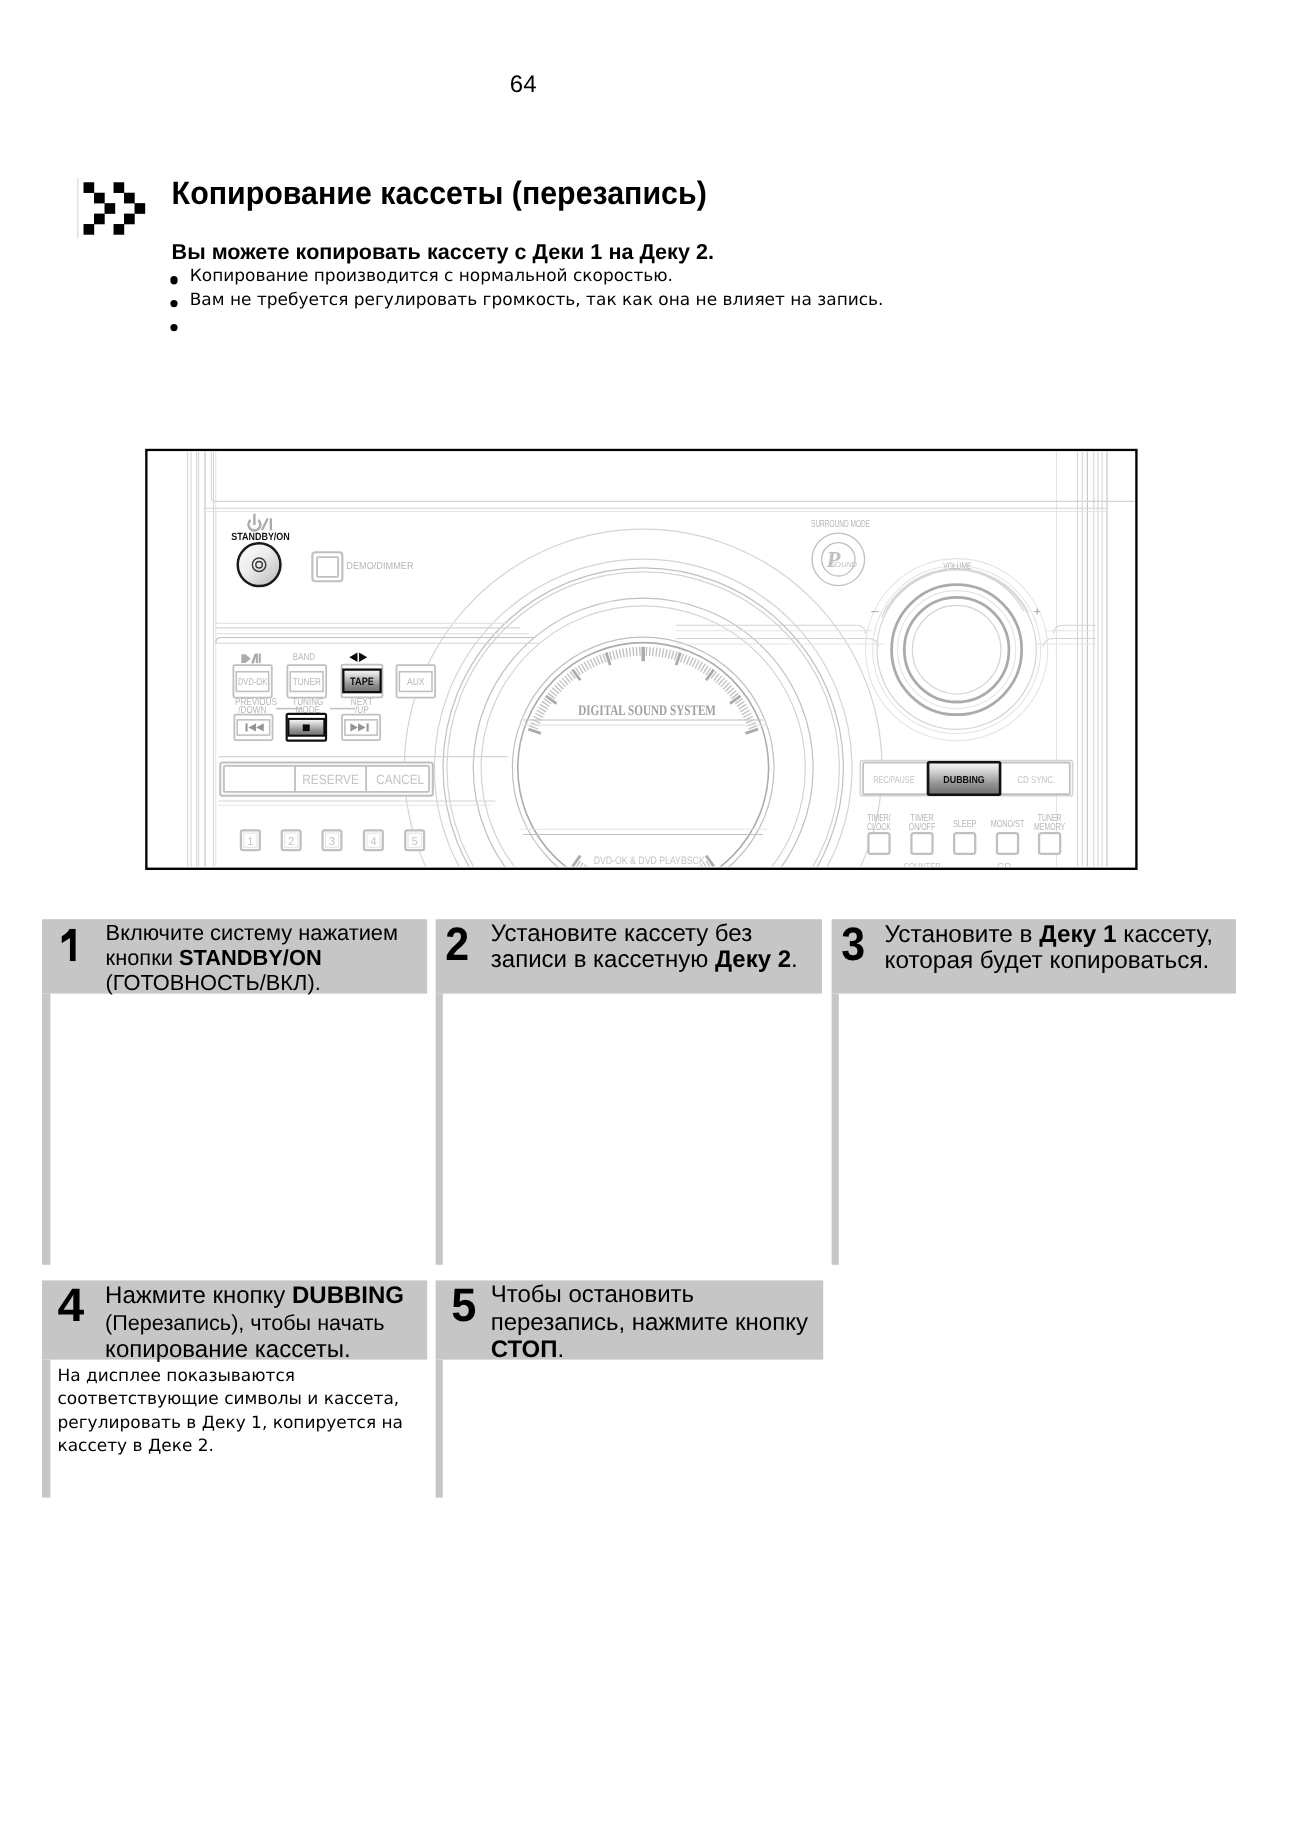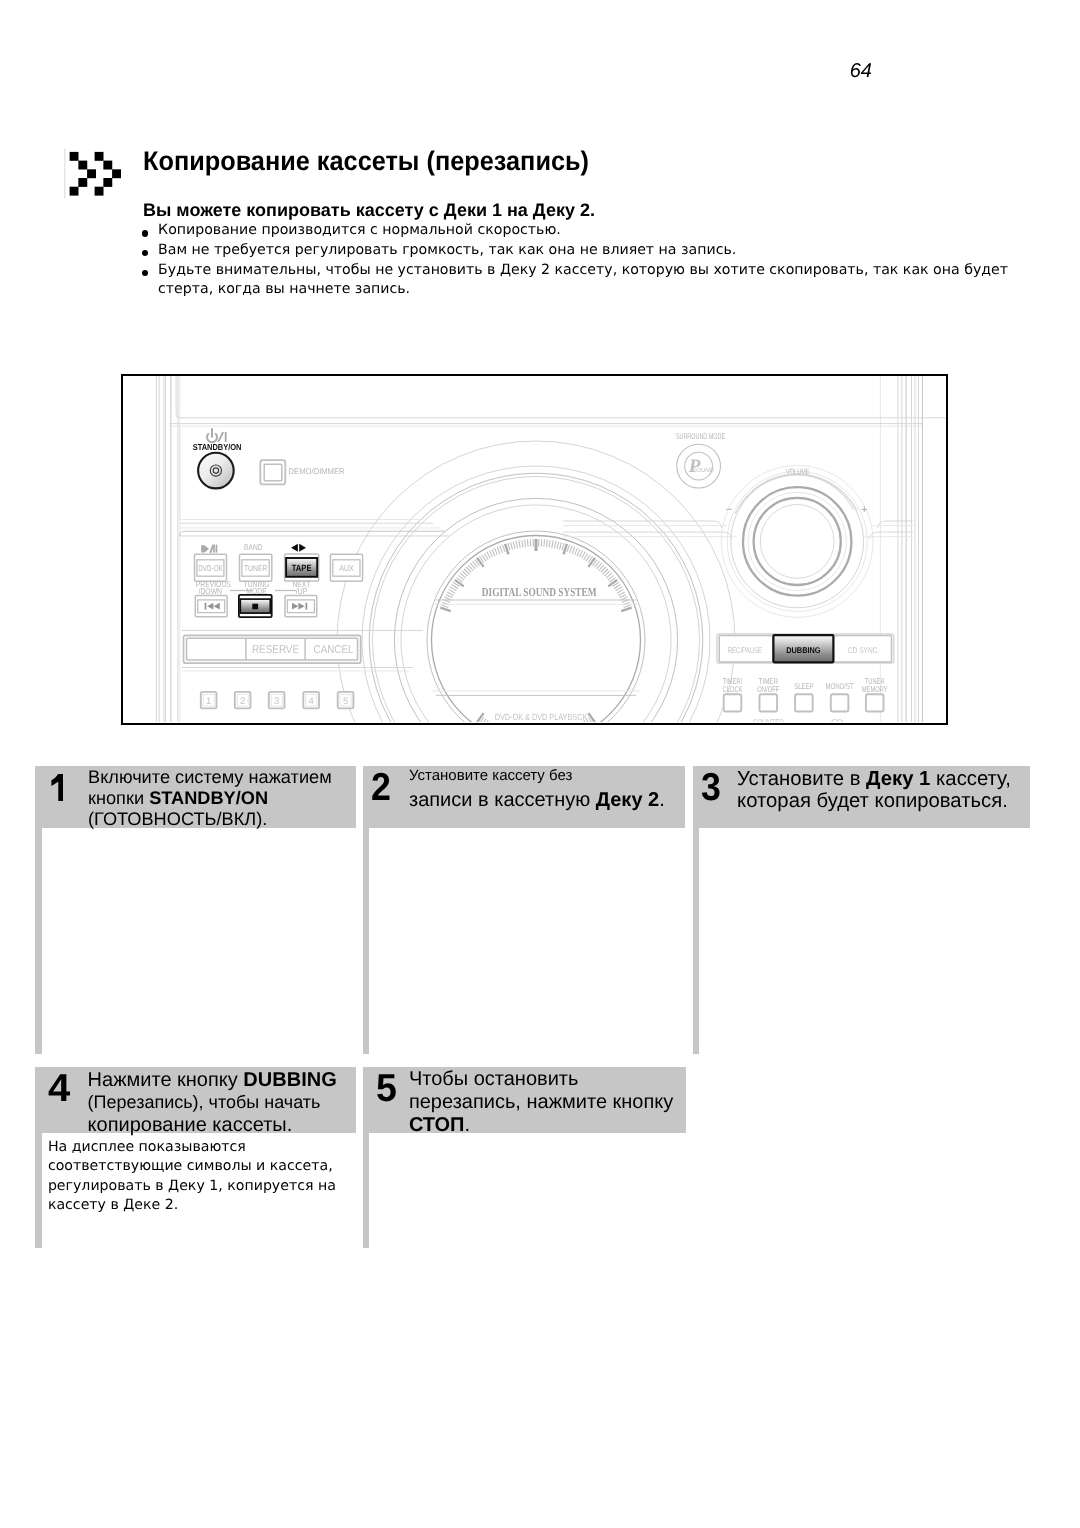--- a/index.html
+++ b/index.html
@@ -2,21 +2,21 @@
 <html><head>
 <meta charset="utf-8">
 <title>64 — Копирование кассеты</title>
 <style>
   html,body{margin:0;padding:0;background:#ffffff;}
   *{-webkit-font-smoothing:antialiased;text-rendering:geometricPrecision;}
   body{width:1080px;height:1528px;position:relative;overflow:hidden;
        font-family:"Liberation Sans", sans-serif;color:#000;}
   .abs{position:absolute;}
 
-  #page-num{top:60px;left:0;width:872px;text-align:right;font-size:20px;font-style:italic;}
+  #page-num{top:60px;left:0;width:872px;text-align:center;font-size:20px;}
 
   #title-icon{left:59px;top:145px;width:66px;height:58px;}
   #title{left:143px;top:145.5px;font-size:27px;font-weight:bold;white-space:nowrap;transform:scaleX(0.937);transform-origin:left top;}
   #subhead{left:143px;top:200px;font-size:18px;font-weight:bold;white-space:nowrap;}
 
   #bullets{left:142px;top:221px;width:900px;font-family:"DejaVu Sans",sans-serif;
            font-size:14.15px;line-height:19.75px;}
   .li{position:relative;padding-left:16.1px;}
   .li .bull{position:absolute;left:0.2px;top:9.4px;width:6.2px;height:6.2px;border-radius:50%;background:#000;font-size:0;}
 
@@ -51,21 +51,21 @@
       <rect x="10.60" y="41.70" width="8.9" height="8.9"></rect>
       <rect x="35.60" y="41.70" width="8.9" height="8.9"></rect>
     </g>
   </svg>
 </div>
 <div class="abs" id="title">Копирование кассеты (перезапись)</div>
 <div class="abs" id="subhead">Вы можете копировать кассету с Деки 1 на Деку 2.</div>
 <div class="abs" id="bullets">
   <div class="li"><span class="bull"></span><span>Копирование производится с нормальной скоростью.</span></div>
   <div class="li"><span class="bull"></span><span>Вам не требуется регулировать громкость, так как она не влияет на запись.</span></div>
-  <div class="li"><span class="bull"></span><span>Будьте внимательны, чтобы не установить в Деку 2 кассету, которую вы хотите скопировать, так как она будет стерта, когда вы начнете запись.</span></div>
+  <div class="li"><span class="bull"></span></div>
 </div>
 <div class="abs" id="device">
 <svg width="822.6" height="346.6" viewBox="-2.2 -2.2 822.6 346.6" xmlns="http://www.w3.org/2000/svg">
 <defs>
 <linearGradient id="darkG" x1="0" y1="0" x2="0" y2="1">
           <stop offset="0" stop-color="#fcfcfc"></stop>
           <stop offset="0.30" stop-color="#d0d0d0"></stop>
           <stop offset="0.70" stop-color="#8e8e8e"></stop>
           <stop offset="1" stop-color="#6e6e6e"></stop>
         </linearGradient>
@@ -451,21 +451,21 @@
     <svg width="12.6" height="27" viewBox="0 0 12.6 27" xmlns="http://www.w3.org/2000/svg">
       <path d="M 12.60 27 L 7.30 27 L 7.30 7.70 L 0.40 12.00 L 0.40 6.30 C 3.30 4.60 5.70 2.60 7.10 0 L 12.60 0 Z" fill="#000"></path>
     </svg>
   </div>
 <div class="steptext" style="left:88.0px;top:768.39px;font-size:18.2px;"><span>Включите систему нажатием</span></div>
 <div class="steptext" style="left:88.0px;top:788.99px;font-size:18.2px;"><span>кнопки </span><b>STANDBY/ON</b></div>
 <div class="steptext" style="left:88.0px;top:809.59px;font-size:18.2px;"><span>(ГОТОВНОСТЬ/ВКЛ).</span></div>
 <div class="stepbox" style="left:362.5px;top:766.3px;width:322.5px;height:62.1px;"></div>
 <div class="rail" style="left:362.5px;top:828.4px;height:225.69999999999996px;"></div>
 <div class="stepnum" style="left:370.9px;top:768.0px;font-weight:bold;font-size:39px;line-height:1;"><span style="display:inline-block;transform:scaleX(0.917);transform-origin:left top;">2</span></div>
-<div class="steptext" style="left:409.0px;top:768.17px;font-size:15px;"><span>Установите кассету без</span></div>
+<div class="steptext" style="left:409.0px;top:768.17px;font-size:20.0px;"><span>Установите кассету без</span></div>
 <div class="steptext" style="left:409.0px;top:790.27px;font-size:20.0px;"><span>записи в кассетную </span><b>Деку 2</b><span>.</span></div>
 <div class="stepbox" style="left:692.6px;top:766.3px;width:337.4px;height:62.1px;"></div>
 <div class="rail" style="left:692.6px;top:828.4px;height:225.69999999999996px;"></div>
 <div class="stepnum" style="left:700.9px;top:768.0px;font-weight:bold;font-size:39px;line-height:1;"><span style="display:inline-block;transform:scaleX(0.917);transform-origin:left top;">3</span></div>
 <div class="steptext" style="left:737.1px;top:768.62px;font-size:20.3px;"><span>Установите в </span><b>Деку 1</b><span> кассету,</span></div>
 <div class="steptext" style="left:737.1px;top:790.72px;font-size:20.3px;"><span>которая будет копироваться.</span></div>
 <div class="stepbox" style="left:35.0px;top:1066.8px;width:321.0px;height:66.1px;"></div>
 <div class="rail" style="left:35.0px;top:1132.8999999999999px;height:115.3000000000001px;"></div>
 <div class="stepnum" style="left:48.3px;top:1069.1px;font-weight:bold;font-size:39px;line-height:1;"><span style="display:inline-block;transform:scaleX(1.026);transform-origin:left top;">4</span></div>
 <div class="steptext" style="left:87.6px;top:1069.77px;font-size:20.0px;"><span>Нажмите кнопку </span><b>DUBBING</b></div>

